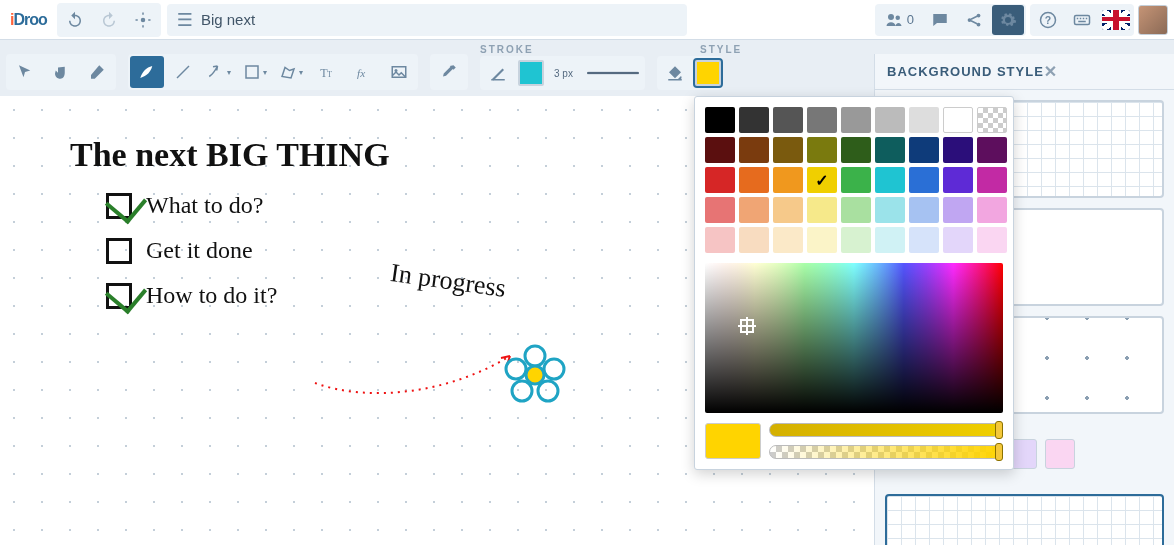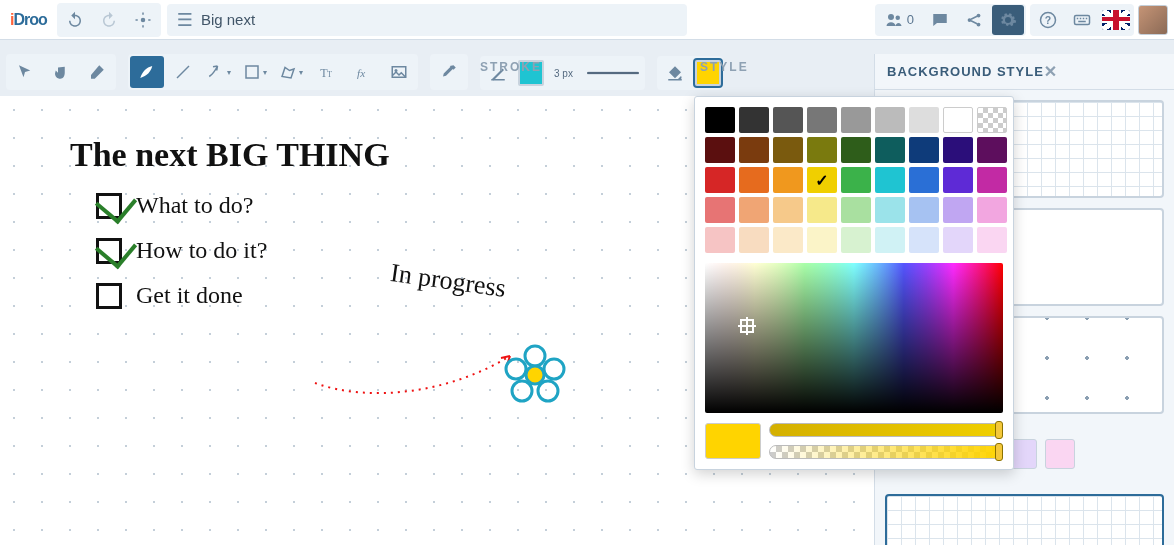--- a/index.html
+++ b/index.html
@@ -28,21 +28,21 @@
   .avatar { width: 30px; height: 30px; border-radius: 3px; background: linear-gradient(135deg,#c59476,#8b6a56); border: 1px solid #c4cfd9; cursor: pointer; }
 
   
   .toolbar2 { height: 56px; display: flex; align-items: flex-end; padding: 0 6px 6px; gap: 12px; position: relative; }
   .tool-section { display: flex; align-items: center; gap: 2px; background: #edf3f8; border-radius: 4px; padding: 2px; }
   .tool-section .tbtn { width: 34px; height: 32px; }
   .tbtn.active { background: #2d6c9a; }
   .tbtn.active svg { fill: #fff; }
   .dd::after { content: "▾"; font-size: 8px; color: #6d88a0; margin-left: 2px; }
 
-  .section-label { position: absolute; top: 20px; font-size: 12px; letter-spacing: 2px; font-weight: 700; color: #8ea1b3; }
+  .section-label { position: absolute; top: 4px; font-size: 10px; letter-spacing: 2px; font-weight: 700; color: #8ea1b3; }
   .label-stroke { left: 480px; }
   .label-fill { left: 700px; }
 
   .stroke-group { display: flex; align-items: center; gap: 4px; background: #edf3f8; border-radius: 4px; padding: 2px; }
   .swatch { width: 26px; height: 26px; border-radius: 2px; border: 2px solid #c8d3de; cursor: pointer; }
   .swatch.active { outline: 2px solid #2d6c9a; }
   .teal { background: #1fc4d2; }
   .yellow { background: #ffd400; }
   .stroke-width { font-size: 10px; color: #556a80; padding: 0 6px; cursor: pointer; }
   .stroke-style { width: 60px; height: 20px; cursor: pointer; position: relative; }
@@ -50,21 +50,21 @@
 
   
   .workspace { position: absolute; top: 96px; left: 0; right: 0; bottom: 0; }
   .canvas { position: absolute; inset: 0; background: #fff; overflow: hidden; }
   .dots { position:absolute; inset:0;
     background-image: radial-gradient(#c4cfd9 1px, transparent 1px);
     background-size: 28px 28px;
   }
   .content { position: relative; padding: 40px 70px; font-family: "Comic Sans MS", "Segoe Script", cursive; color: #111; }
   .title { font-size: 34px; font-weight: 700; }
-  .check-item { display: flex; align-items: center; gap: 14px; margin-top: 18px; font-size: 24px; margin-left: 26px; }
+  .check-item { display: flex; align-items: center; gap: 14px; margin-top: 18px; font-size: 24px; margin-left: 36px; }
   .checkbox { width: 26px; height: 26px; border: 3px solid #111; position: relative; }
   .checkbox.checked::after { content: ""; position: absolute; left: 2px; top: -8px; width: 26px; height: 26px; border-right: 4px solid #2a7f2a; border-bottom: 4px solid #2a7f2a; transform: rotate(40deg); }
   .annotation { position: absolute; left: 390px; top: 170px; font-size: 26px; transform: rotate(8deg); }
   .flower { position: absolute; left: 500px; top: 245px; }
   .arrow-path { position: absolute; left: 310px; top: 252px; }
 
   
   .color-pop { position: absolute; top: 96px; left: 694px; width: 320px; background: #fff; border: 1px solid #c8d3de; border-radius: 3px; box-shadow: 0 4px 14px rgba(0,0,0,0.18); padding: 10px; z-index: 50; }
   .palette { display: grid; grid-template-columns: repeat(9, 1fr); gap: 4px; }
   .pcell { width: 30px; height: 26px; border-radius: 2px; cursor: pointer; position: relative; }
@@ -315,26 +315,26 @@
   <div class="canvas">
     <div class="dots"></div>
     <div class="content">
       <div class="title">The next BIG THING</div>
       <div id="checklist">
           <div class="check-item">
             <div class="checkbox checked"></div>
             <span>What to do?</span>
           </div>
           <div class="check-item">
+            <div class="checkbox"></div>
+            <span>Get it done</span>
+          </div>
+          <div class="check-item">
             <div class="checkbox checked"></div>
             <span>How to do it?</span>
-          </div>
-          <div class="check-item">
-            <div class="checkbox"></div>
-            <span>Get it done</span>
           </div>
         </div>
       <div class="annotation">In progress</div>
 
       <svg class="arrow-path" width="220" height="60">
         <path d="M5 35 C 60 55, 140 45, 200 8" stroke="#e11" stroke-width="2" fill="none" stroke-dasharray="2 5"></path>
         <path d="M200 8 l-9 2 m9-2 l-3 9" stroke="#e11" stroke-width="2" fill="none"></path>
       </svg>
 
       <svg class="flower" width="70" height="70">

